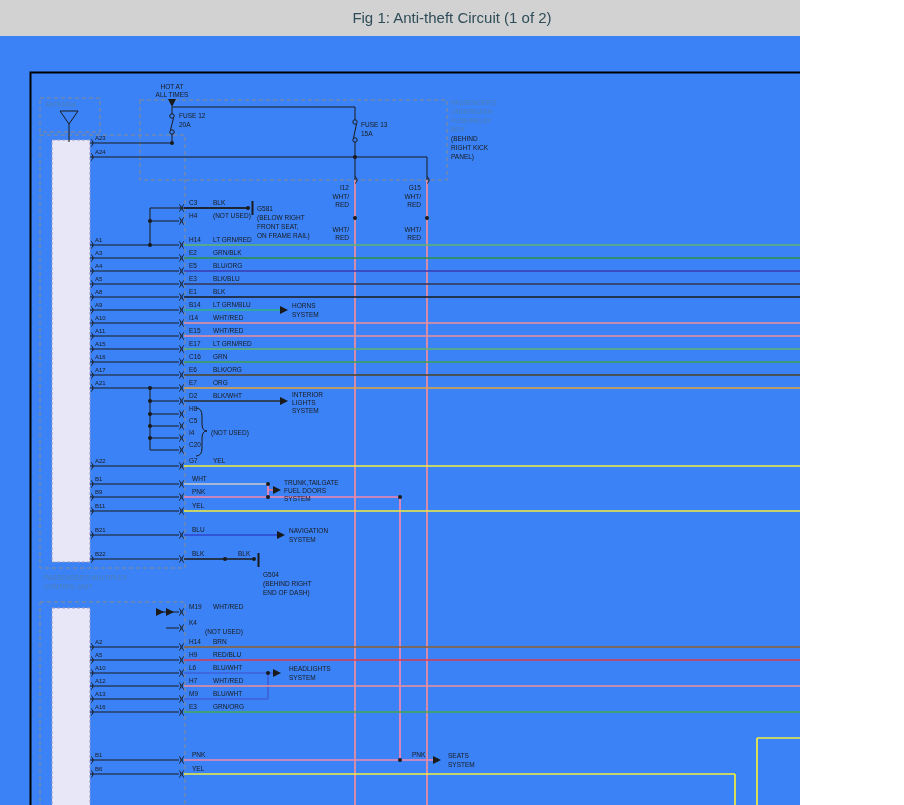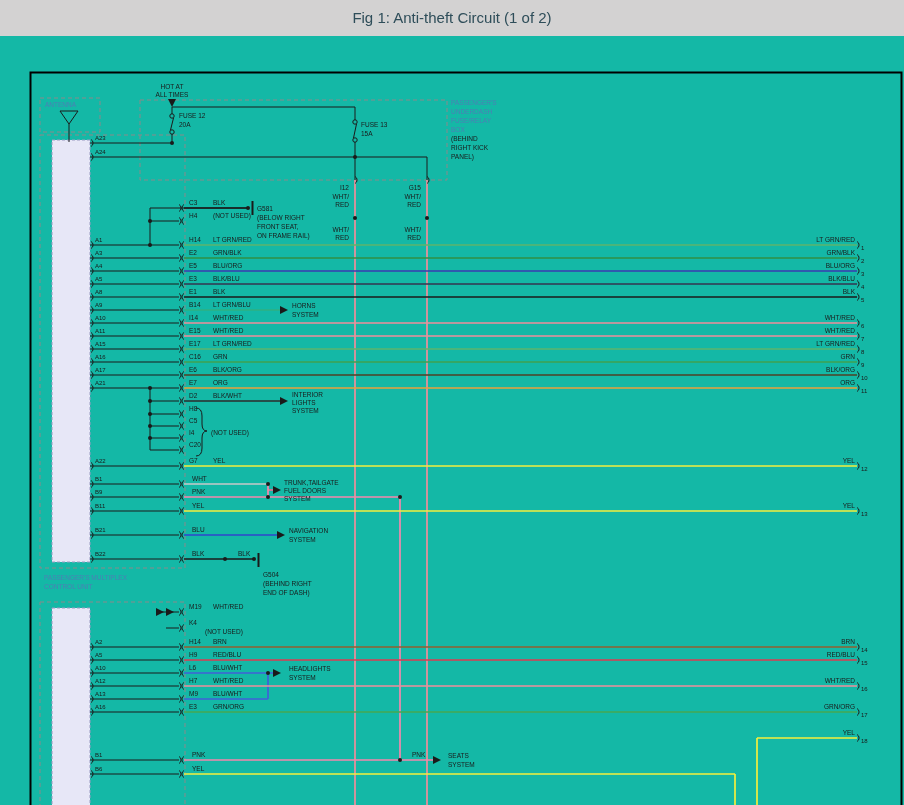--- a/index.html
+++ b/index.html
@@ -1,16 +1,16 @@
 <!DOCTYPE html>
 <html><head>
 <meta charset="utf-8">
 <style>
   html,body{margin:0;padding:0;background:#ffffff;}
-  .page{width:904px;height:805px;position:relative;background:#14b8a6;overflow:hidden;}
+  .page{width:800px;height:805px;position:relative;background:#3b82f6;overflow:hidden;}
   svg text{font-family:"Liberation Sans","DejaVu Sans",sans-serif;}
   .title{font-size:15px;}
   .t{font-size:6.5px;}
   .tt{font-size:6px;}
   .num{font-size:6px;}
   .w{fill:none;stroke-width:1.7;}
   .k{fill:none;stroke:#1a1a1a;stroke-width:1;}
   .gb{fill:none;stroke:#1a1a1a;stroke-width:2;}
   .dash{fill:none;stroke:#8a8a8a;stroke-width:1;stroke-dasharray:4 3;}
   .shade{stroke:#9a9ac2;stroke-width:1;stroke-dasharray:3 2;}

